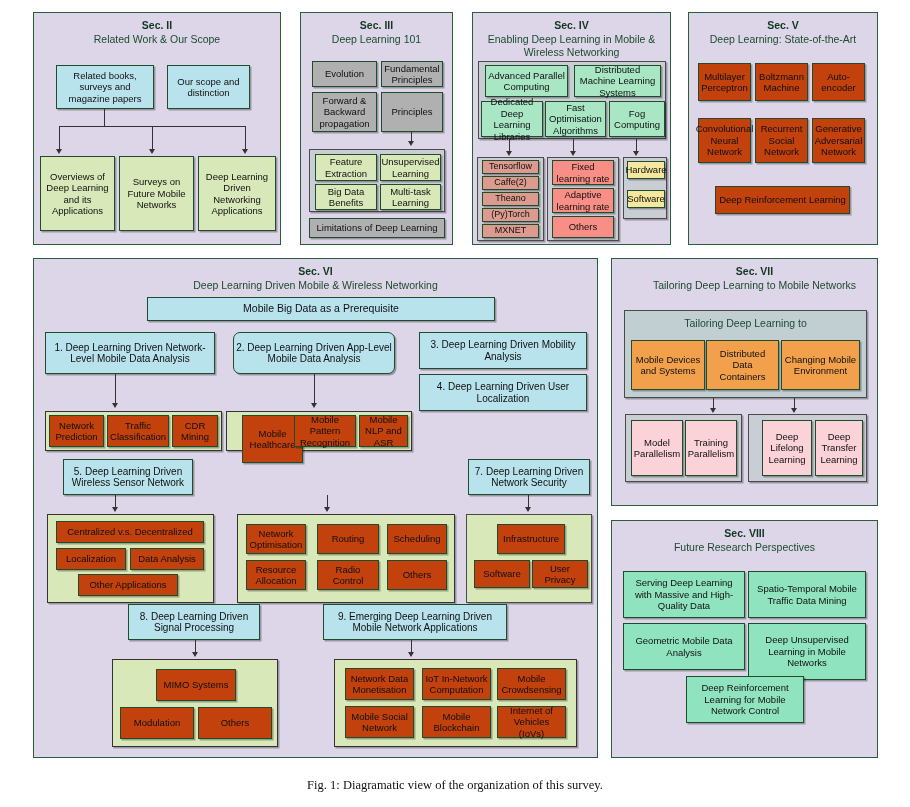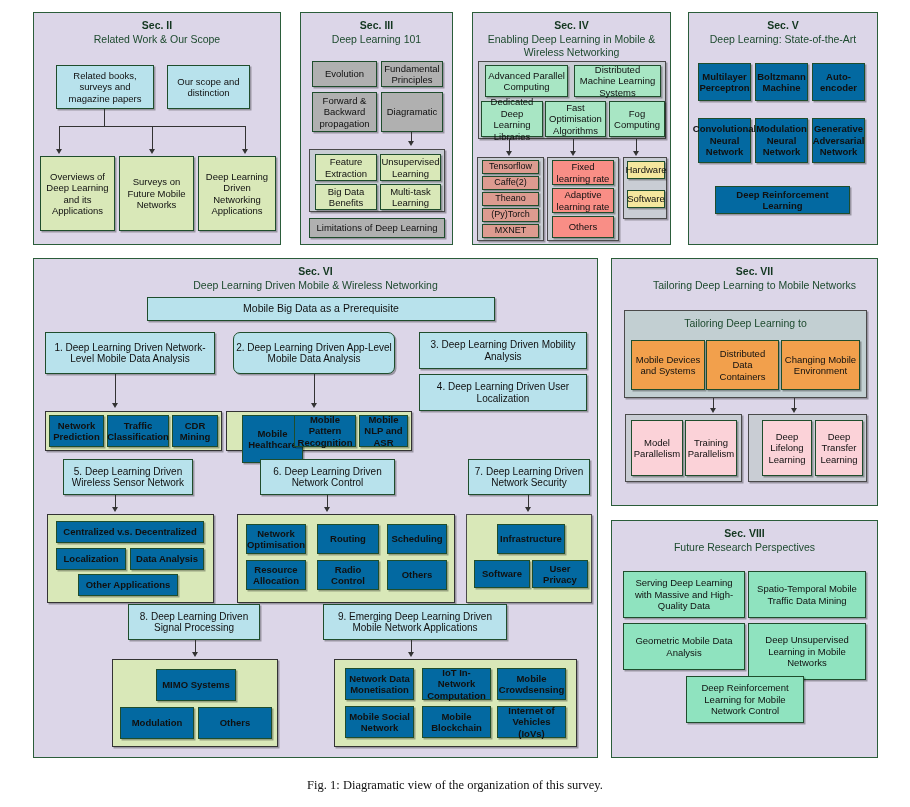--- a/index.html
+++ b/index.html
@@ -59,21 +59,21 @@
     border:1.5px solid #4a4a4a;
     box-shadow:1.5px 1.5px 0 rgba(0,0,0,0.30);
   }
 
   
   .f-blue{background:#b8e2ec;}
   .f-green{background:#d9e8b8;}
   .f-gray{background:#b0b0b0;}
   .f-mint{background:#a8e6c4;}
   .f-mint2{background:#8fe3bf;}
-  .f-orange{background:#0369a1;font-weight:bold;}
+  .f-orange{background:#c2410c;}
   .f-orange2{background:#f2a04c;}
   .f-salmon{background:#f98e86;}
   .f-rose{background:#dd9b90;}
   .f-yellow{background:#f5e79e;}
   .f-pink{background:#fbd2d8;}
   .f-slate{background:#c2cfd2;}
   .f-lgreen{background:#d9e8b8;}
   .f-lgray{background:#c9cdd4;}
 
   
@@ -122,21 +122,21 @@
     <div class="box f-green" style="left:164px;top:143px;width:78px;height:75px;">Deep Learning Driven Networking Applications</div>
   </div>
 
   <div class="panel" style="left:300px;top:12px;width:153px;height:233px;">
     <div class="sec-title">Sec. III</div>
     <div class="sec-sub">Deep Learning 101</div>
 
     <div class="box f-gray" style="left:11px;top:48px;width:65px;height:26px;text-align:center;">Evolution</div>
     <div class="box f-gray" style="left:80px;top:48px;width:62px;height:26px;">Fundamental Principles</div>
     <div class="box f-gray" style="left:11px;top:79px;width:65px;height:40px;">Forward &amp; Backward propagation</div>
-    <div class="box f-gray" style="left:80px;top:79px;width:62px;height:40px;">Diagramatic</div>
+    <div class="box f-gray" style="left:80px;top:79px;width:62px;height:40px;">Principles</div>
 
     <div class="vline" style="left:110px;top:119px;height:9px;"></div>
     <div class="arrow" style="left:107px;top:128px;"></div>
 
     <div class="grp f-lgray" style="left:8px;top:136px;width:136px;height:63px;"></div>
     <div class="box f-green" style="left:14px;top:141px;width:62px;height:27px;">Feature Extraction</div>
     <div class="box f-green" style="left:79px;top:141px;width:61px;height:27px;">Unsupervised Learning</div>
     <div class="box f-green" style="left:14px;top:171px;width:62px;height:26px;">Big Data Benefits</div>
     <div class="box f-green" style="left:79px;top:171px;width:61px;height:26px;">Multi-task Learning</div>
 
@@ -179,21 +179,21 @@
   </div>
 
   <div class="panel" style="left:688px;top:12px;width:190px;height:233px;">
     <div class="sec-title">Sec. V</div>
     <div class="sec-sub">Deep Learning: State-of-the-Art</div>
 
     <div class="box f-orange" style="left:9px;top:50px;width:53px;height:38px;">Multilayer Perceptron</div>
     <div class="box f-orange" style="left:66px;top:50px;width:53px;height:38px;">Boltzmann Machine</div>
     <div class="box f-orange" style="left:123px;top:50px;width:53px;height:38px;">Auto-encoder</div>
     <div class="box f-orange" style="left:9px;top:105px;width:53px;height:45px;">Convolutional Neural Network</div>
-    <div class="box f-orange" style="left:66px;top:105px;width:53px;height:45px;">Modulation Neural Network</div>
+    <div class="box f-orange" style="left:66px;top:105px;width:53px;height:45px;">Recurrent Social Network</div>
     <div class="box f-orange" style="left:123px;top:105px;width:53px;height:45px;">Generative Adversarial Network</div>
     <div class="box f-orange" style="left:26px;top:173px;width:135px;height:28px;">Deep Reinforcement Learning</div>
   </div>
 
   <div class="panel" style="left:33px;top:258px;width:565px;height:500px;">
     <div class="sec-title">Sec. VI</div>
     <div class="sec-sub">Deep Learning Driven Mobile &amp; Wireless Networking</div>
 
     <div class="box f-blue" style="left:113px;top:38px;width:348px;height:24px;font-size:10.5px;">Mobile Big Data as a Prerequisite</div>
 
@@ -218,21 +218,20 @@
 
     <div class="box f-blue" style="left:29px;top:200px;width:130px;height:36px;font-size:10px;">5. Deep Learning Driven Wireless Sensor Network</div>
     <div class="vline" style="left:81px;top:236px;height:13px;"></div>
     <div class="arrow" style="left:78px;top:248px;"></div>
     <div class="grp f-lgreen" style="left:13px;top:255px;width:167px;height:89px;border-color:#333;"></div>
     <div class="box f-orange" style="left:22px;top:262px;width:148px;height:22px;">Centralized v.s. Decentralized</div>
     <div class="box f-orange" style="left:22px;top:289px;width:70px;height:22px;">Localization</div>
     <div class="box f-orange" style="left:96px;top:289px;width:74px;height:22px;">Data Analysis</div>
     <div class="box f-orange" style="left:44px;top:315px;width:100px;height:22px;">Other Applications</div>
 
-    <div class="box f-blue" style="left:226px;top:200px;width:135px;height:36px;font-size:10px;">6. Deep Learning Driven Network Control</div>
     <div class="vline" style="left:293px;top:236px;height:13px;"></div>
     <div class="arrow" style="left:290px;top:248px;"></div>
     <div class="grp f-lgreen" style="left:203px;top:255px;width:218px;height:89px;border-color:#333;"></div>
     <div class="box f-orange" style="left:212px;top:265px;width:60px;height:30px;">Network Optimisation</div>
     <div class="box f-orange" style="left:283px;top:265px;width:62px;height:30px;">Routing</div>
     <div class="box f-orange" style="left:353px;top:265px;width:60px;height:30px;">Scheduling</div>
     <div class="box f-orange" style="left:212px;top:301px;width:60px;height:30px;">Resource Allocation</div>
     <div class="box f-orange" style="left:283px;top:301px;width:62px;height:30px;">Radio Control</div>
     <div class="box f-orange" style="left:353px;top:301px;width:60px;height:30px;">Others</div>
 

